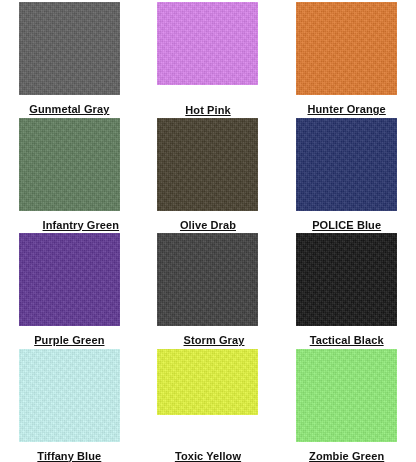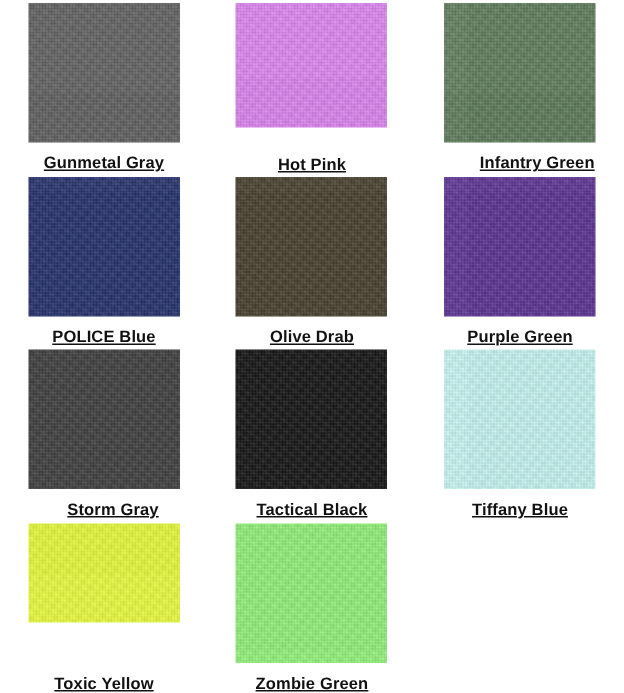--- a/index.html
+++ b/index.html
@@ -97,34 +97,38 @@
   <div class="swatch-cell">
     <div class="swatch-chip" style="background-color: rgb(95, 95, 95);"></div>
     <div class="swatch-label" style="color: rgb(17, 17, 17);">Gunmetal Gray</div>
   </div>
 
   <div class="swatch-cell">
     <div class="swatch-chip" style="background-color: rgb(217, 131, 236);"></div>
     <div class="swatch-label" style="color: rgb(17, 17, 17); margin-top: 20px;">Hot Pink</div>
   </div>
 
+  <div class="swatch-cell">
+    <div class="swatch-chip" style="background-color: rgb(224, 122, 47);"></div>
+    <div class="swatch-label" style="color: rgb(17, 17, 17);">Hunter Orange</div>
+  </div>
 
   <div class="swatch-cell">
     <div class="swatch-chip" style="background-color: rgb(95, 125, 93);"></div>
     <div class="swatch-label" style="color: rgb(17, 17, 17); padding-left: 23px;">Infantry Green</div>
   </div>
 
   <div class="swatch-cell">
-    <div class="swatch-chip" style="background-color: rgb(37, 49, 107);"></div>
-    <div class="swatch-label" style="color: rgb(17, 17, 17);">POLICE Blue</div>
+    <div class="swatch-chip" style="background-color: rgb(71, 63, 45);"></div>
+    <div class="swatch-label" style="color: rgb(17, 17, 17);">Olive Drab</div>
   </div>
 
   <div class="swatch-cell">
-    <div class="swatch-chip" style="background-color: rgb(71, 63, 45);"></div>
-    <div class="swatch-label" style="color: rgb(17, 17, 17);">Olive Drab</div>
+    <div class="swatch-chip" style="background-color: rgb(37, 49, 107);"></div>
+    <div class="swatch-label" style="color: rgb(17, 17, 17);">POLICE Blue</div>
   </div>
 
   <div class="swatch-cell">
     <div class="swatch-chip" style="background-color: rgb(95, 54, 148);"></div>
     <div class="swatch-label" style="color: rgb(17, 17, 17);">Purple Green</div>
   </div>
 
   <div class="swatch-cell">
     <div class="swatch-chip" style="background-color: rgb(63, 63, 63);"></div>
     <div class="swatch-label" style="color: rgb(17, 17, 17); margin-left: 12px;">Storm Gray</div>

